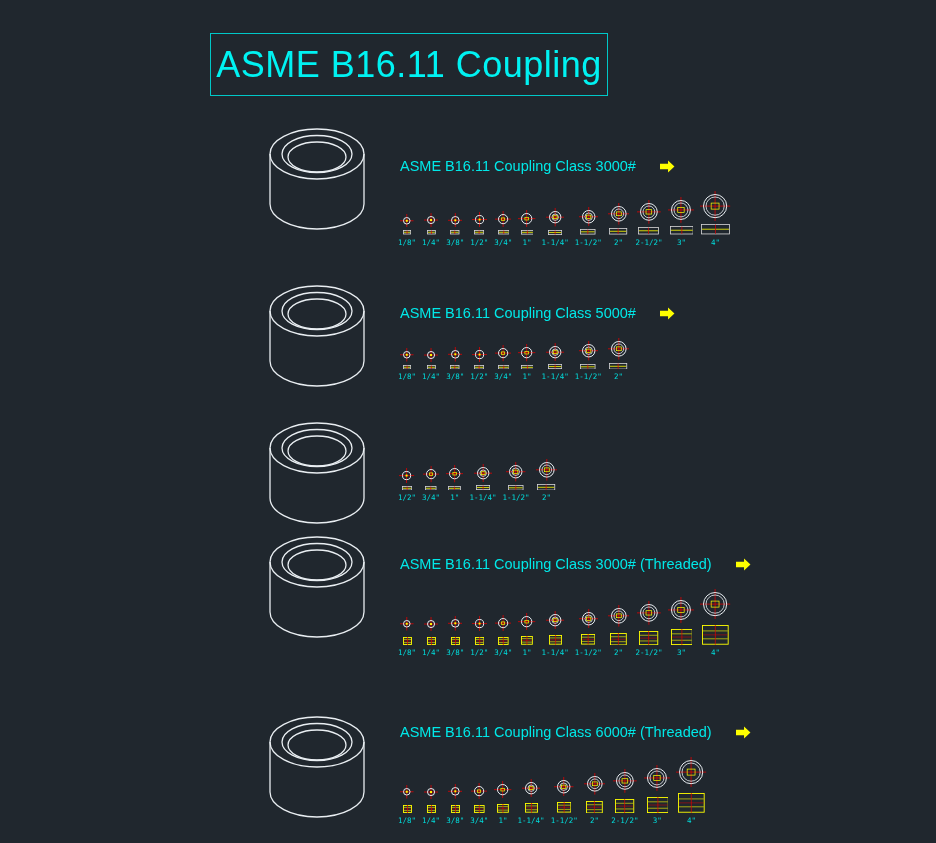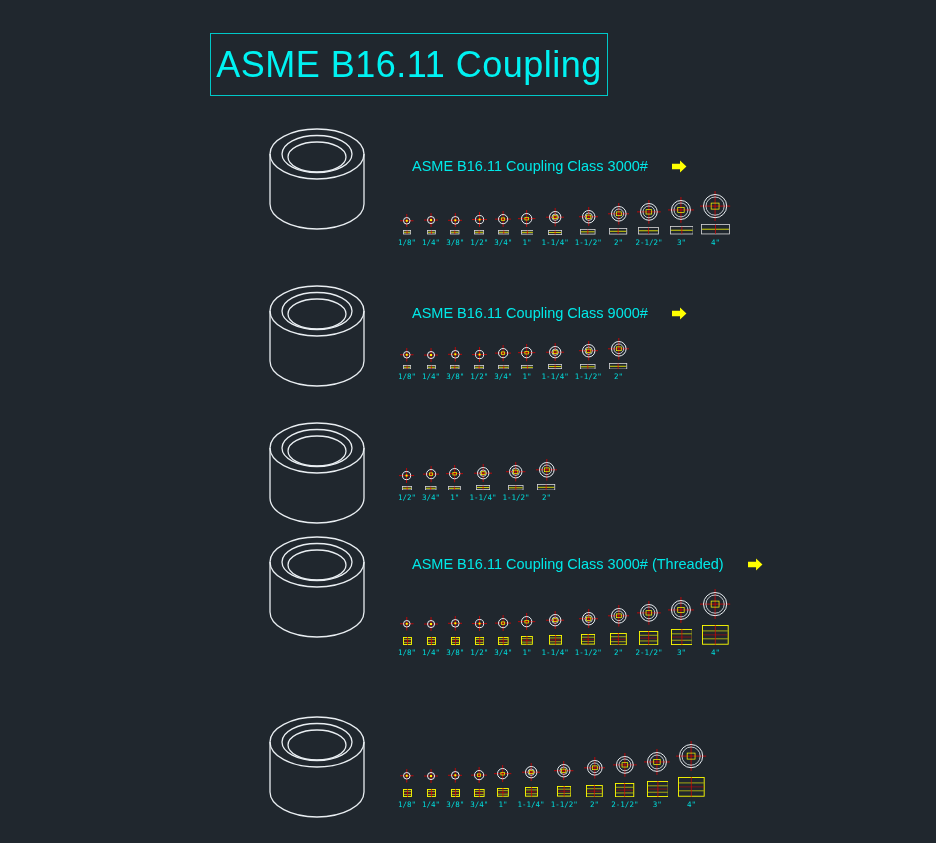--- a/index.html
+++ b/index.html
@@ -20,21 +20,21 @@
 
   .section { position:absolute; left:266px; display:flex; align-items:flex-start; }
   .s1{top:124px} .s2{top:281px} .s3{top:418px} .s4{top:532px} .s5{top:712px}
 
   .coupling { width:102px; height:110px; flex:none; }
 
   .content { margin-left:26px; padding-top:24px; }
   .s1 .content { padding-top:34px; }
   .s5 .content { padding-top:12px; }
 
-  .label-row { display:flex; align-items:center; gap:24px; margin-left:18px; }
+  .label-row { display:flex; align-items:center; gap:24px; margin-left:6px; }
   .sec-label { color:#00e8e8; font-size:14.5px; white-space:nowrap; }
   .arrow { width:15px; height:13px; fill:#ffff00; flex:none; }
 
   .symbols { display:flex; align-items:flex-end; column-gap:6px; margin-top:17px; margin-left:4px; }
   .cell { display:flex; flex-direction:column; align-items:center; justify-content:flex-end; }
   .topview { display:block; }
   .sideview { display:block; margin-top:3px; }
   .threaded .sideview { margin-top:6px; }
   .size-label {
     color:#00dcdc; font-size:7.5px; margin-top:3px; white-space:nowrap;
@@ -252,21 +252,21 @@
         <ellipse cx="50" cy="30" rx="47" ry="25"></ellipse>
         <ellipse cx="50" cy="30" rx="35" ry="18.5"></ellipse>
         <ellipse cx="50" cy="33" rx="29" ry="15"></ellipse>
         <line x1="3" y1="30" x2="3" y2="80"></line>
         <line x1="97" y1="30" x2="97" y2="80"></line>
         <path d="M3 80 A47 25 0 0 0 97 80"></path>
       </g>
     </svg>
     <div class="content">
       <div class="label-row">
-        <span class="sec-label">ASME B16.11 Coupling Class 9000#</span>
+        <span class="sec-label">ASME B16.11 Coupling Class 5000#</span>
         <svg class="arrow" viewBox="0 0 14 12">
           <path d="M0 3.5 H7.5 V0.5 L13.5 6 L7.5 11.5 V8.5 H0 Z"></path>
         </svg>
       </div>
       <div class="symbols">
             <div class="cell">
               <svg width="13.5375" height="13.5375" class="topview">
                 <line x1="6.76875" y1="0" x2="6.76875" y2="13.5375" stroke="#e00000" stroke-width="0.8"></line>
                 <line x1="0" y1="6.76875" x2="13.5375" y2="6.76875" stroke="#e00000" stroke-width="0.8"></line>
                 <circle cx="6.76875" cy="6.76875" r="3.26875" stroke="#e9eef2" stroke-width="1" fill="none"></circle>
@@ -728,20 +728,26 @@
       <g fill="none" stroke="#e9eef2" stroke-width="1.3">
         <ellipse cx="50" cy="30" rx="47" ry="25"></ellipse>
         <ellipse cx="50" cy="30" rx="35" ry="18.5"></ellipse>
         <ellipse cx="50" cy="33" rx="29" ry="15"></ellipse>
         <line x1="3" y1="30" x2="3" y2="80"></line>
         <line x1="97" y1="30" x2="97" y2="80"></line>
         <path d="M3 80 A47 25 0 0 0 97 80"></path>
       </g>
     </svg>
     <div class="content">
+      <div class="label-row">
+        <span class="sec-label">ASME B16.11 Coupling Class 6000# (Threaded)</span>
+        <svg class="arrow" viewBox="0 0 14 12">
+          <path d="M0 3.5 H7.5 V0.5 L13.5 6 L7.5 11.5 V8.5 H0 Z"></path>
+        </svg>
+      </div>
       <div class="symbols">
             <div class="cell">
               <svg width="13.5375" height="13.5375" class="topview">
                 <line x1="6.76875" y1="0" x2="6.76875" y2="13.5375" stroke="#e00000" stroke-width="0.8"></line>
                 <line x1="0" y1="6.76875" x2="13.5375" y2="6.76875" stroke="#e00000" stroke-width="0.8"></line>
                 <circle cx="6.76875" cy="6.76875" r="3.26875" stroke="#e9eef2" stroke-width="1" fill="none"></circle>
                 <rect x="5.76875" y="5.76875" width="2" height="2" fill="#ffff00"></rect>
               </svg>
               <svg width="9" height="8" class="sideview">
                 <rect x="0.5" y="0.5" width="8" height="7" stroke="#ffff00" stroke-width="0.9" fill="none"></rect>

